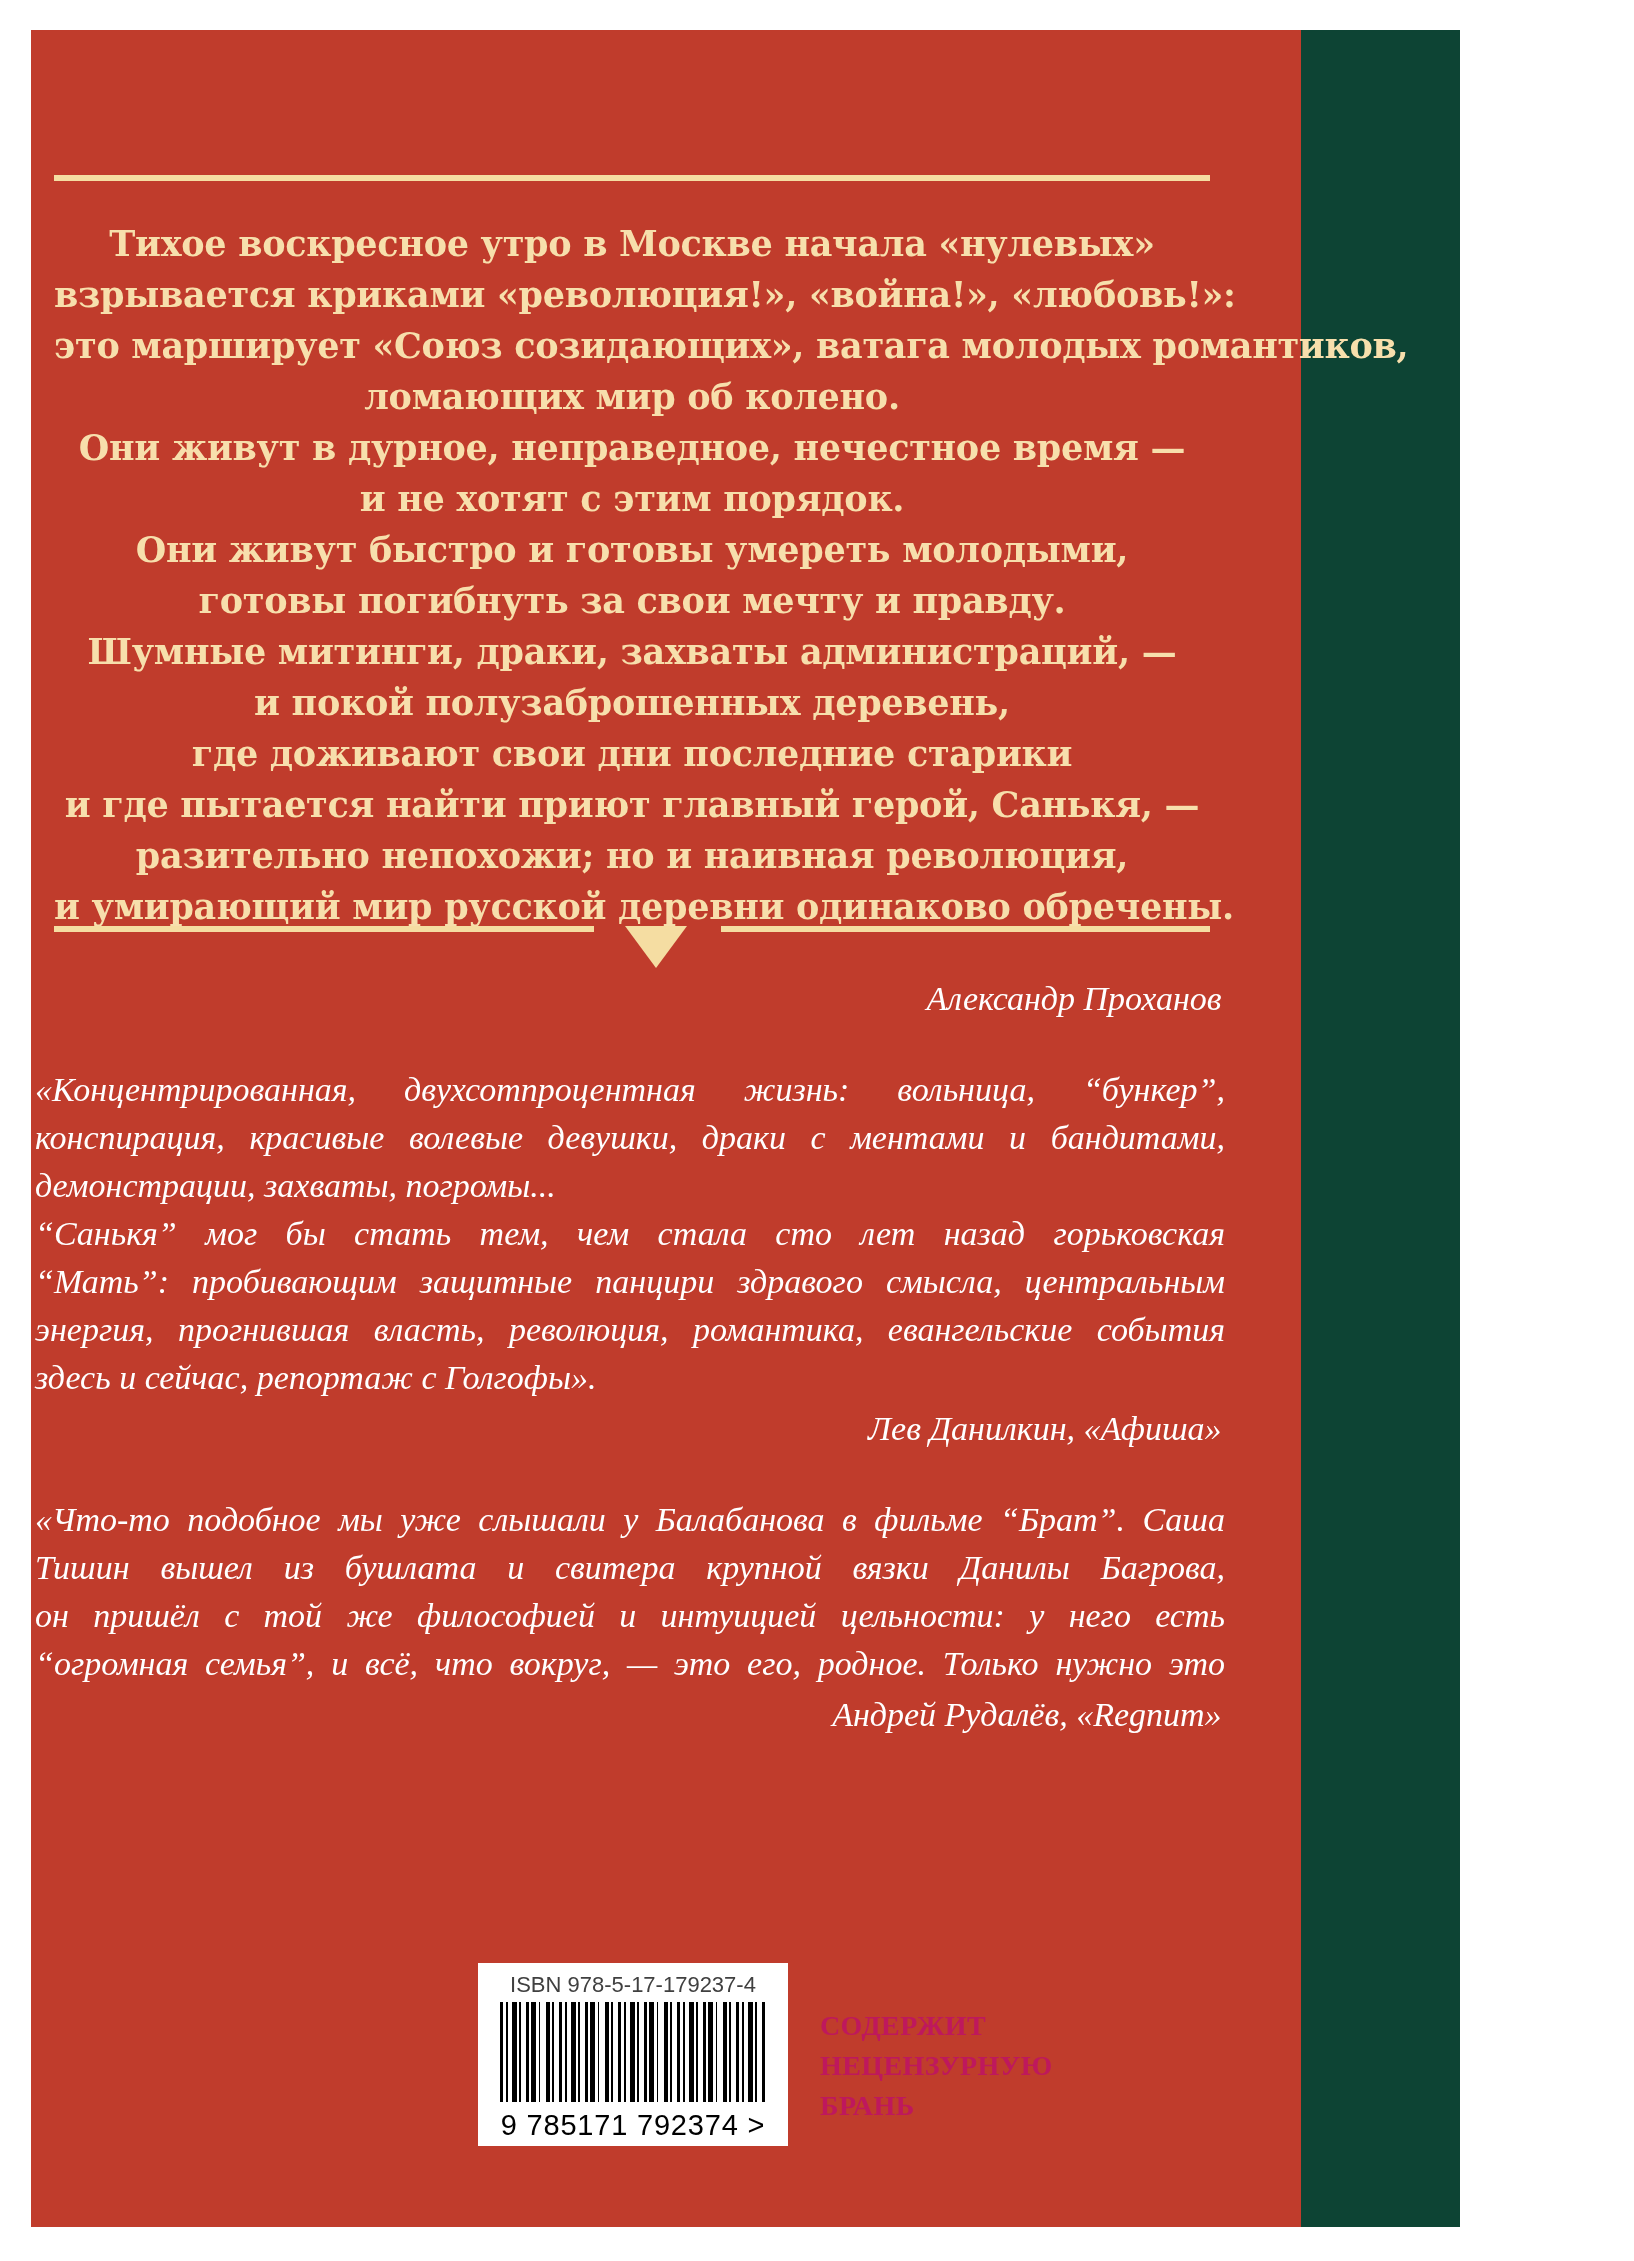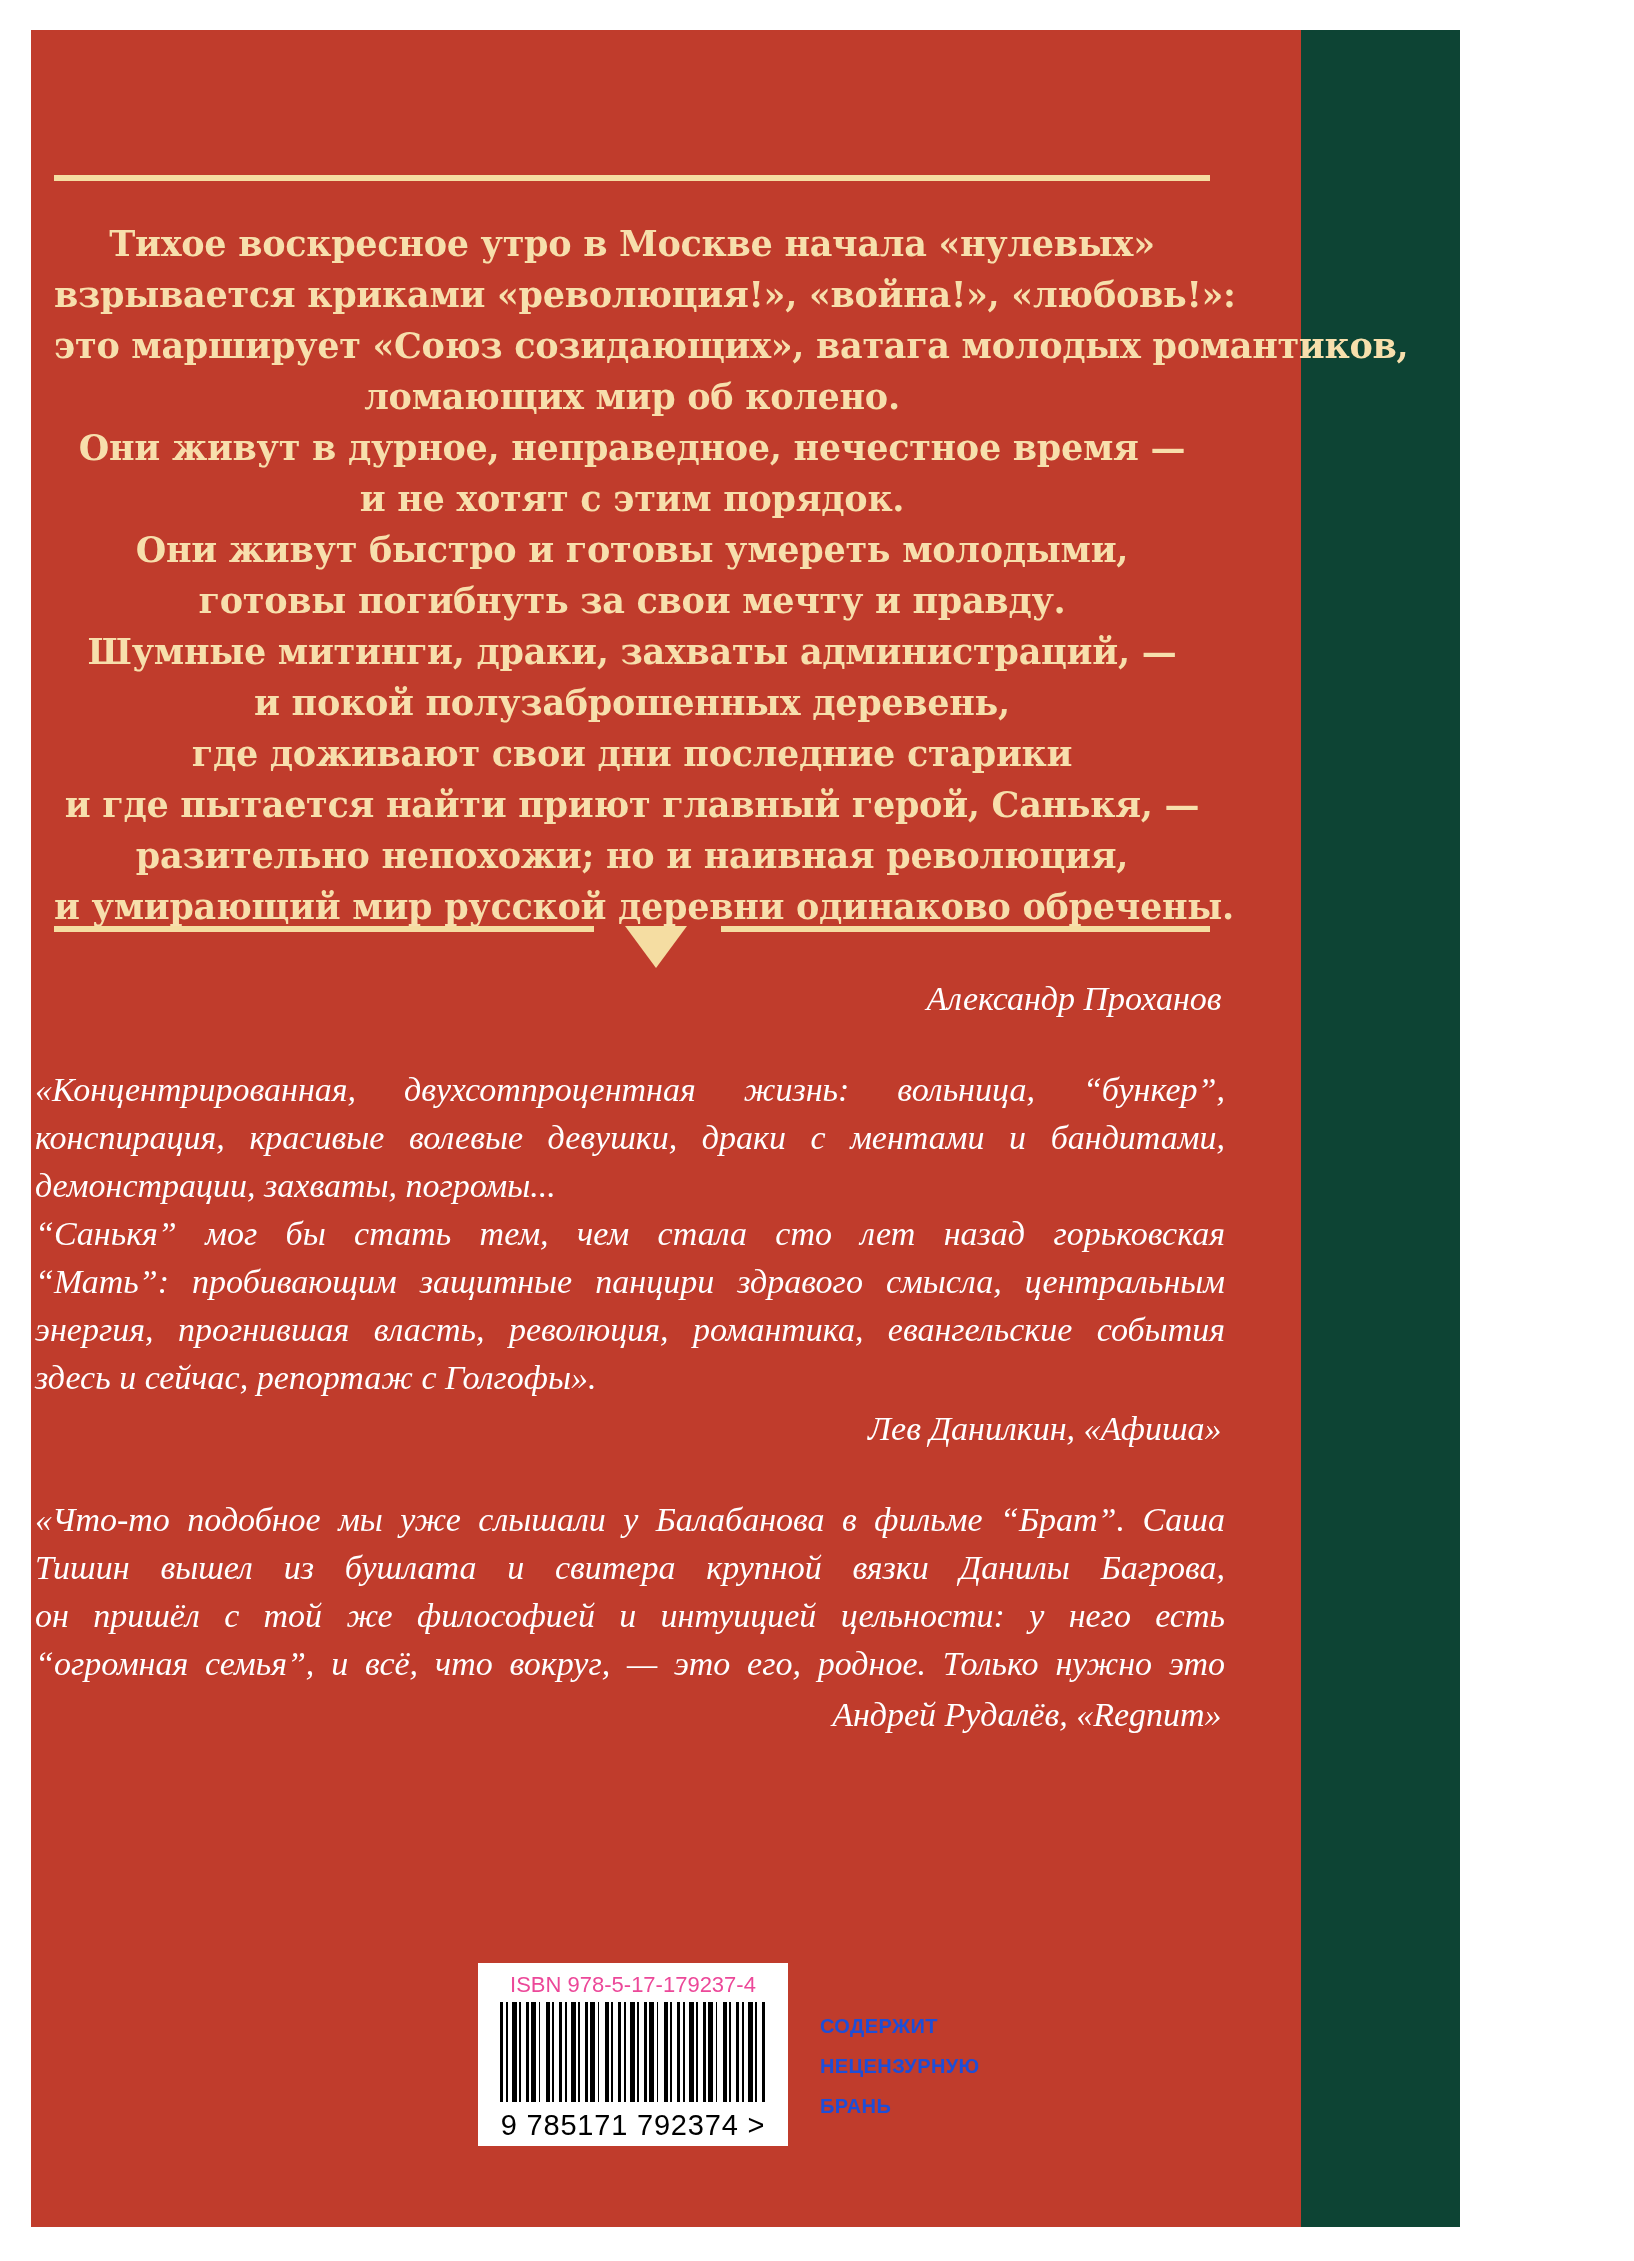--- a/index.html
+++ b/index.html
@@ -124,21 +124,21 @@
     top: 1963px;
     width: 310px;
     height: 183px;
     background: #ffffff;
     box-sizing: border-box;
     padding: 8.4px 15px 5px 15px;
   }
   .barcode-isbn {
     font-family: "Liberation Sans", sans-serif;
     font-size: 22px;
-    color: #ec4899;
+    color: #404040;
     text-align: center;
     letter-spacing: 0px;
     line-height: 27px;
   }
   .barcode-bars {
     height: 100px;
     margin: 3.4px 6.7px 0 6.7px;
     background-color: #ffffff;
     background-image: repeating-linear-gradient(
       to right,
@@ -159,24 +159,24 @@
     color: #000000;
     text-align: center;
     letter-spacing: 0.8px;
     margin-top: 7px;
   }
   .warning {
     position: absolute;
     left: 820px;
     top: 2006px;
     width: 354px;
-    color: #1d4ed8;
-    font-family: Liberation Sans, sans-serif;
+    color: #be185d;
+    font-family: Liberation Serif, serif;
     font-weight: 700;
-    font-size: 20px;
+    font-size: 28px;
     line-height: 40px;
     letter-spacing: 0.4px;
   }
   .warning .ln { display: block; }
 </style>
 </head>
 <body>
 
 <div class="page">
 

